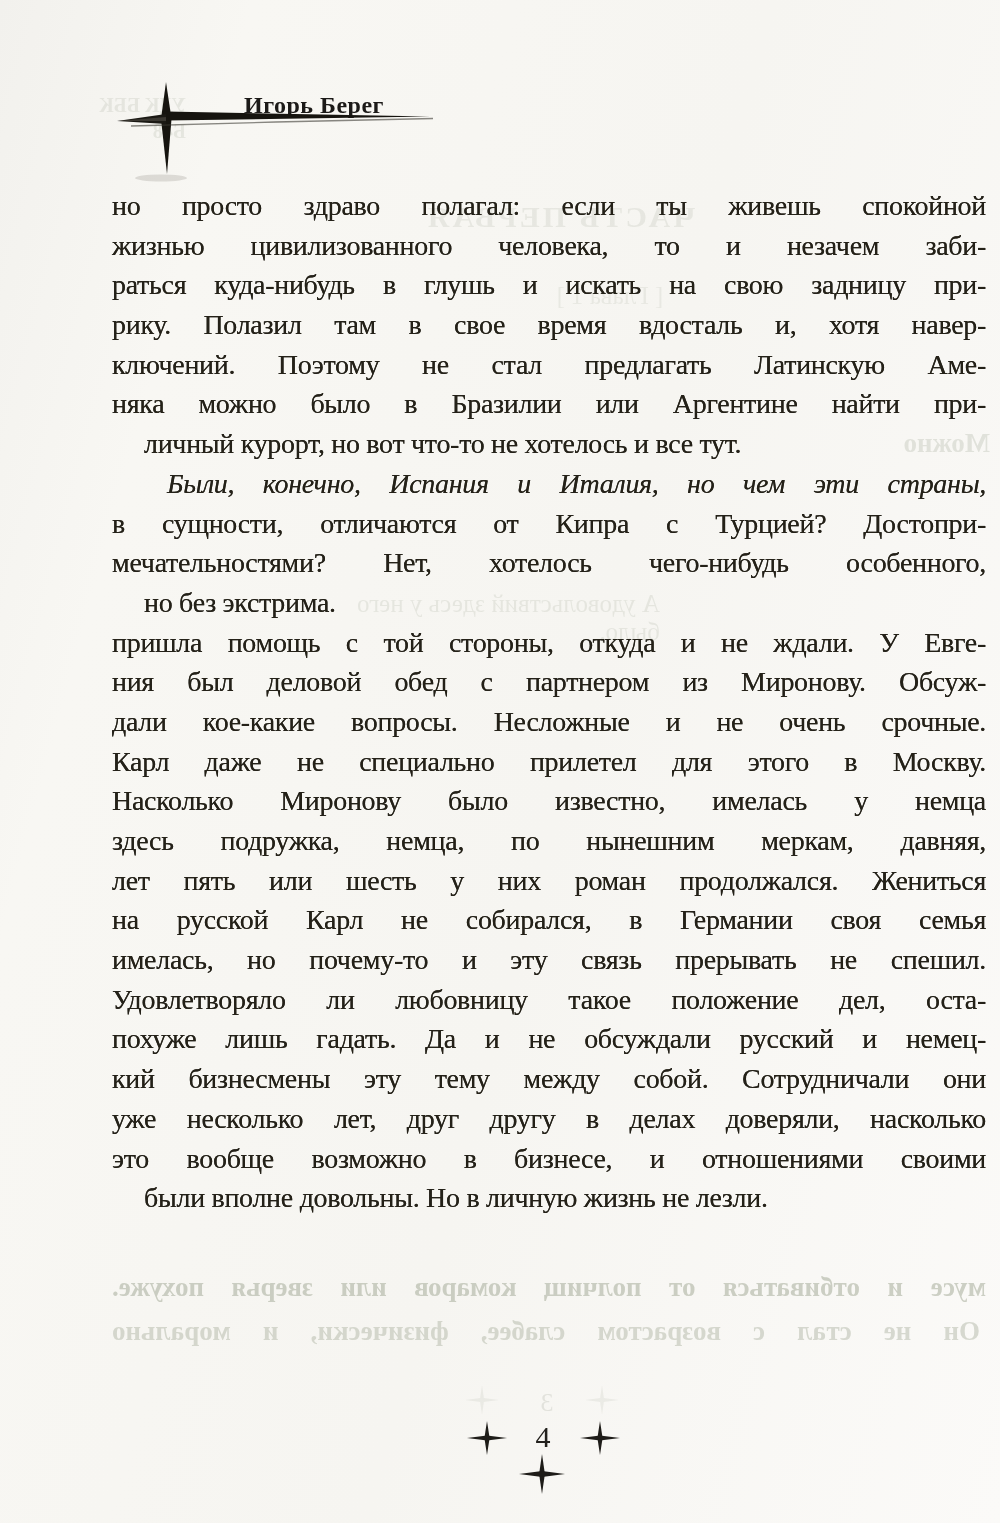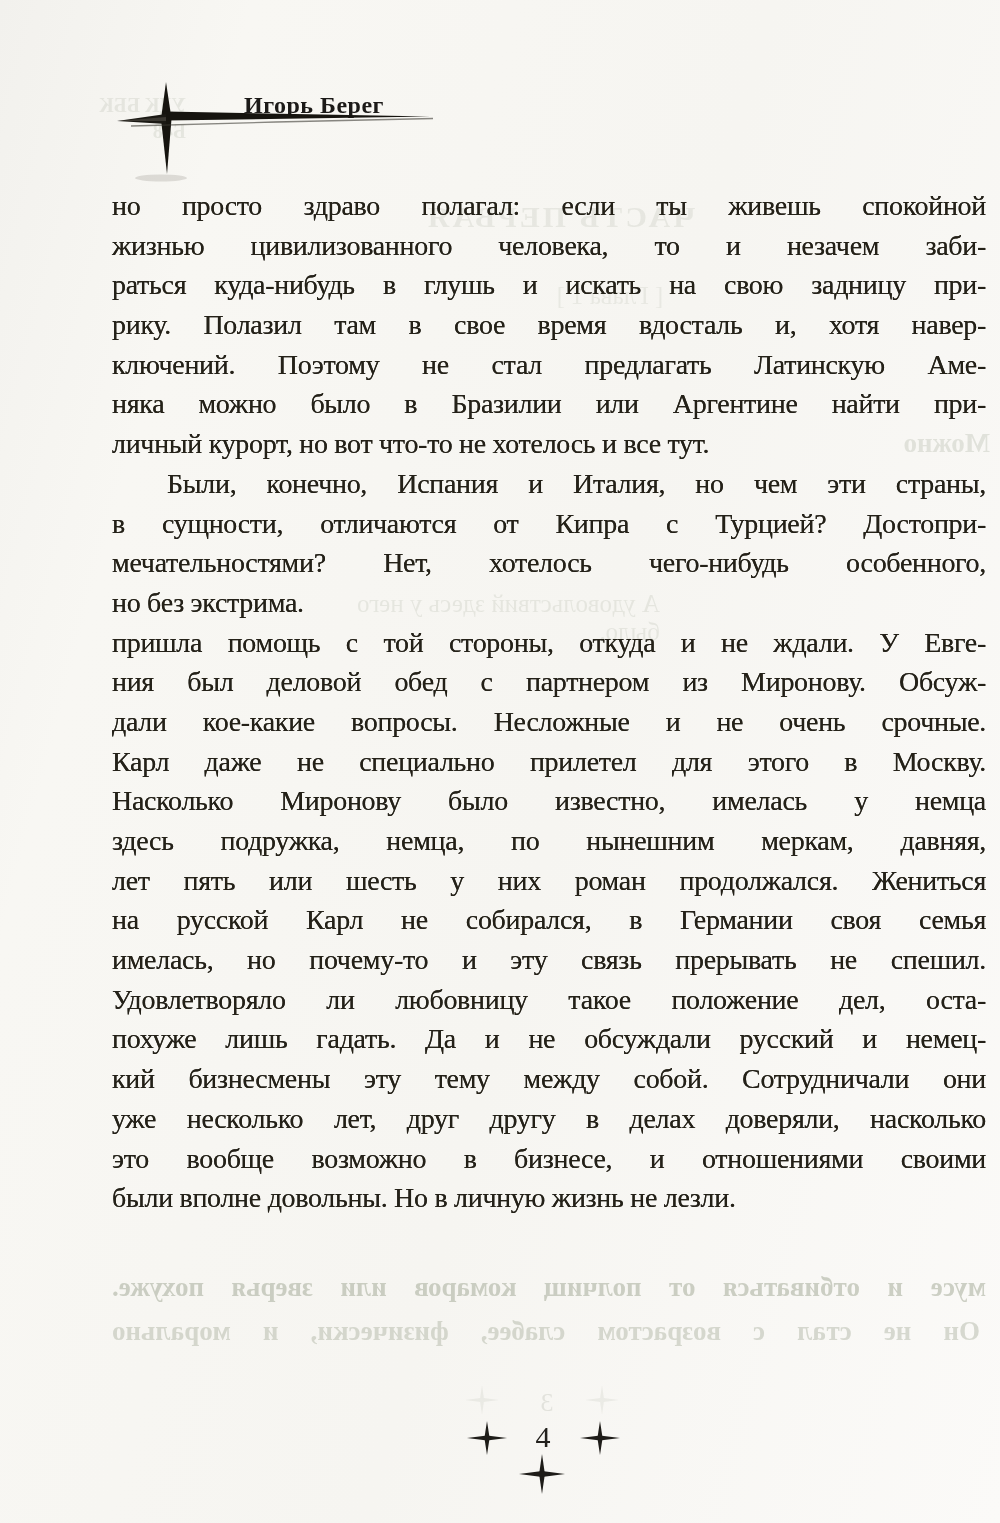--- a/index.html
+++ b/index.html
@@ -21,22 +21,22 @@
   .body-text{
     position:absolute;left:112px;top:186px;width:874px;
     font-size:28px;letter-spacing:-.3px;color:#242118;
     text-shadow:0 0 .5px rgba(30,28,22,.85);
   }
   .text-line{
     height:39.7px;line-height:39.7px;
     text-align:justify;text-align-last:justify;
     white-space:normal;overflow:visible;
   }
-  .text-line.para-end{text-align-last:left;}
-  .text-line.indent{padding-left:55px;}
+  .text-line.para-end{text-align-last:left;margin-left:32px;}
+  .text-line.indent{padding-left:55px;font-style:italic;}
   
   .footer-number{
     position:absolute;left:493px;top:1420px;width:100px;
     text-align:center;font-size:30px;color:#23211d;
   }
   .footer-star{position:absolute;}
   
   .bleed{
     position:absolute;pointer-events:none;
     color:#aab0a0;transform:scaleX(-1);

